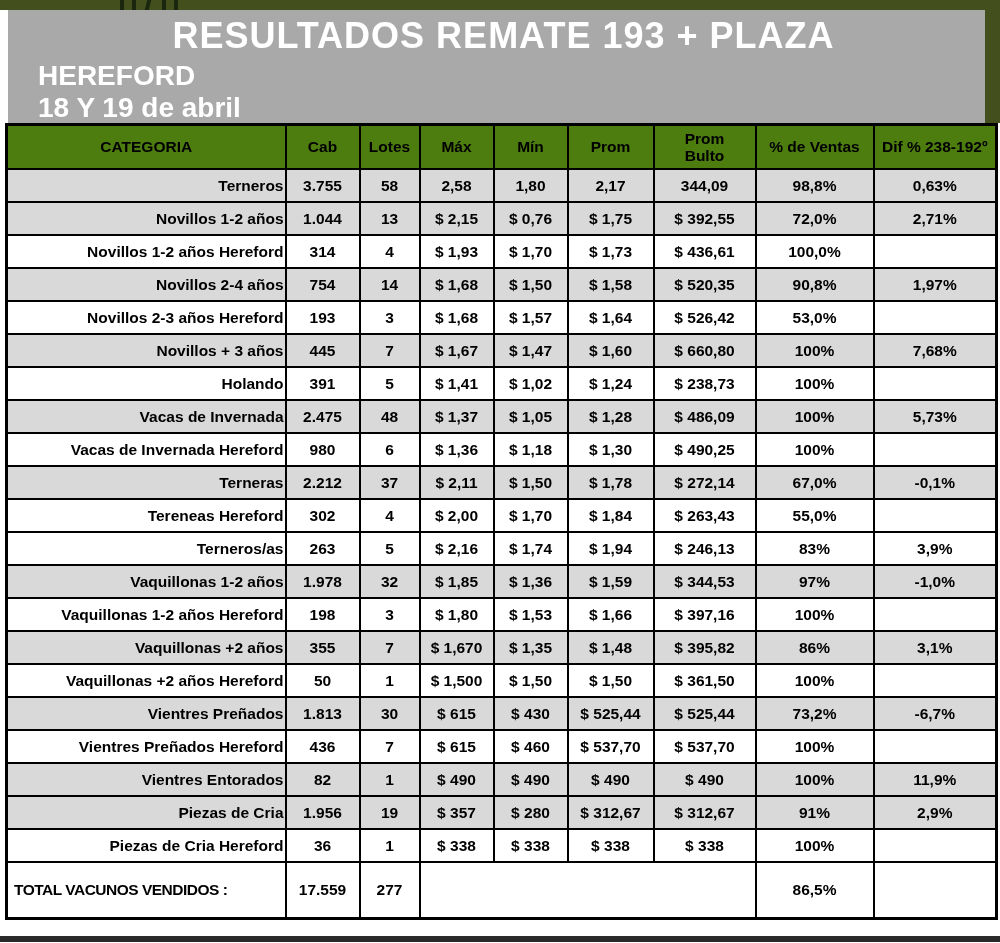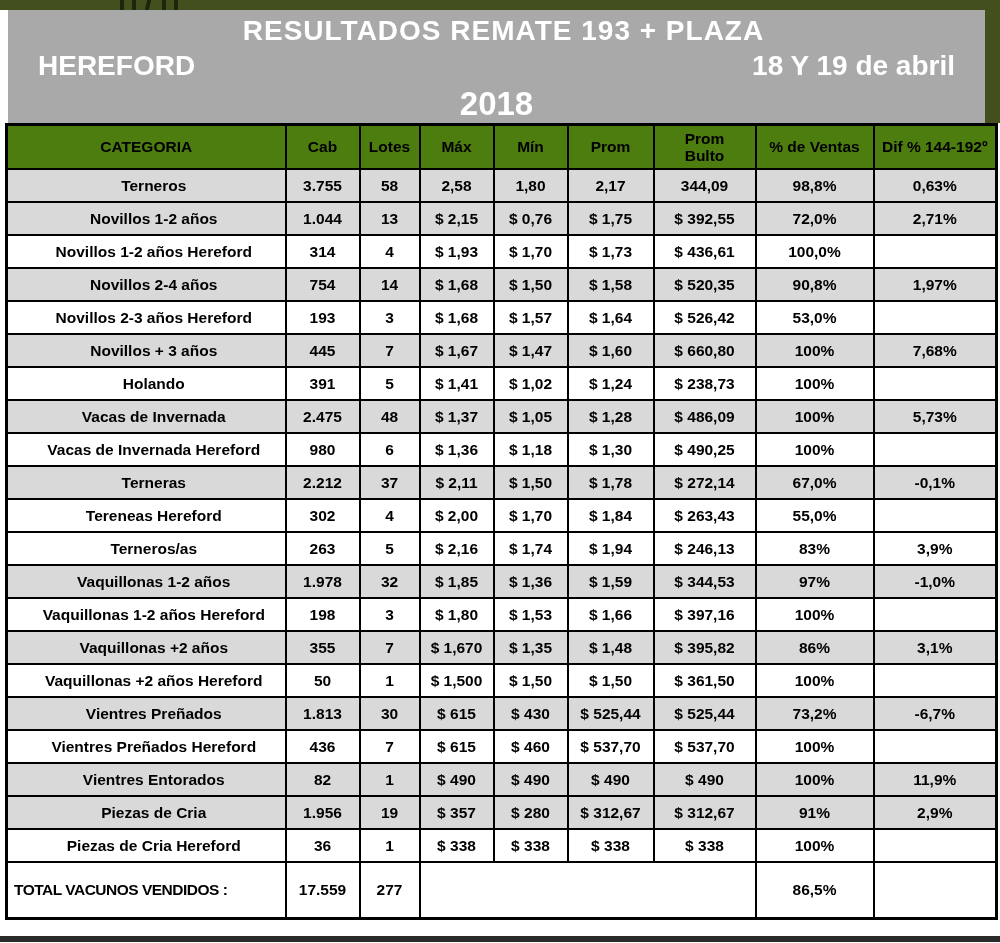--- a/index.html
+++ b/index.html
@@ -11,42 +11,42 @@
   
   .top-bar { position:absolute; left:0; top:0; width:1000px; height:10px; background:#43501e; }
   .logo-frag { position:absolute; left:116px; top:0; width:70px; height:10px; }
   .logo-frag i { position:absolute; top:0; width:4px; height:10px; background:#1b260e; display:block; }
   .right-strip { position:absolute; left:985px; top:0; width:15px; height:123px; background:#43501e; }
   
   .header-box {
     position:absolute; left:8px; top:10px; width:977px; height:113px;
     background:#a9a9a9; color:#ffffff; font-weight:bold;
   }
-  .hdr-title { text-align:center; font-size:28px; letter-spacing:1px; padding-top:5px;padding-left:14px; }
-  .hdr-line2 { display:flex; justify-content:space-between; padding:3px 30px 0 30px; font-size:28px; }
+  .hdr-title { text-align:center; font-size:36px; letter-spacing:1px; padding-top:5px;padding-left:14px; }
+  .hdr-line2 { display:flex; justify-content:space-between; padding:3px 30px 0 30px; font-size:28px;flex-direction:column; }
   .hdr-year  { text-align:center; font-size:33px; padding-top:3px; }
   
   table.results {
     position:absolute; left:5px; top:123px; width:990px;
     border-collapse:collapse; table-layout:fixed;
     border:3px solid #000;
   }
   table.results th, table.results td {
     border:2px solid #000; color:#000; font-weight:bold;
     overflow:hidden; white-space:nowrap;
   }
   table.results th {
     background:#4d7c0f; height:40px; font-size:15.5px; text-align:center;
     white-space:normal; line-height:1.1;
   }
   table.results th:nth-child(7) span { display:inline-block; max-width:52px; white-space:normal; }
   table.results td { height:29px; font-size:15.5px; }
   tr.shaded td { background:#d9d9d9; }
   tr.plain  td { background:#ffffff; }
-  td.cat { text-align:center; padding-left:16px; }
+  td.cat { text-align:right; padding-left:16px; }
   td.num { text-align:center; }
   
   tr.total-row td { height:52px; background:#ffffff; }
   td.total-label {
     border:3px solid #000; font-size:20px; text-align:left; vertical-align:middle;
     padding-left:6px; line-height:1.15; white-space:normal; letter-spacing:-0.5px;
   }
   td.total-label span { display:inline-block; max-width:210px; }
   td.total-num { border:3px solid #000; text-align:center; font-size:17px; }
   td.total-empty { border-top:none; border-bottom:none; border-left:none; border-right:none; }
@@ -92,21 +92,21 @@
   <thead>
     <tr id="header-row">
         <th><span>CATEGORIA</span></th>
         <th><span>Cab</span></th>
         <th><span>Lotes</span></th>
         <th><span>Máx</span></th>
         <th><span>Mín</span></th>
         <th><span>Prom</span></th>
         <th><span>Prom Bulto</span></th>
         <th><span>% de Ventas</span></th>
-        <th><span>Dif % 144-192º</span></th>
+        <th><span>Dif % 238-192º</span></th>
       </tr>
   </thead>
   <tbody id="body-rows">
       <tr class="shaded">
         <td class="cat">Terneros</td>
         <td class="num">3.755</td>
         <td class="num">58</td>
         <td class="num">2,58</td>
         <td class="num">1,80</td>
         <td class="num">2,17</td>

